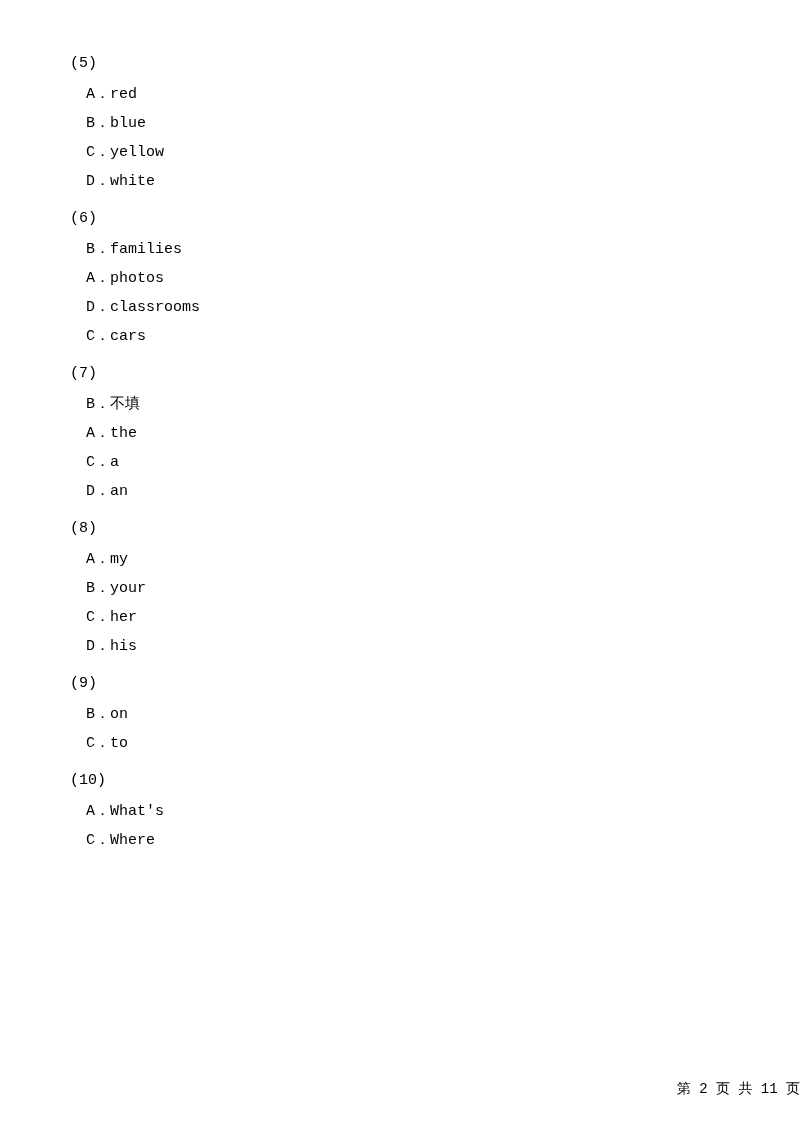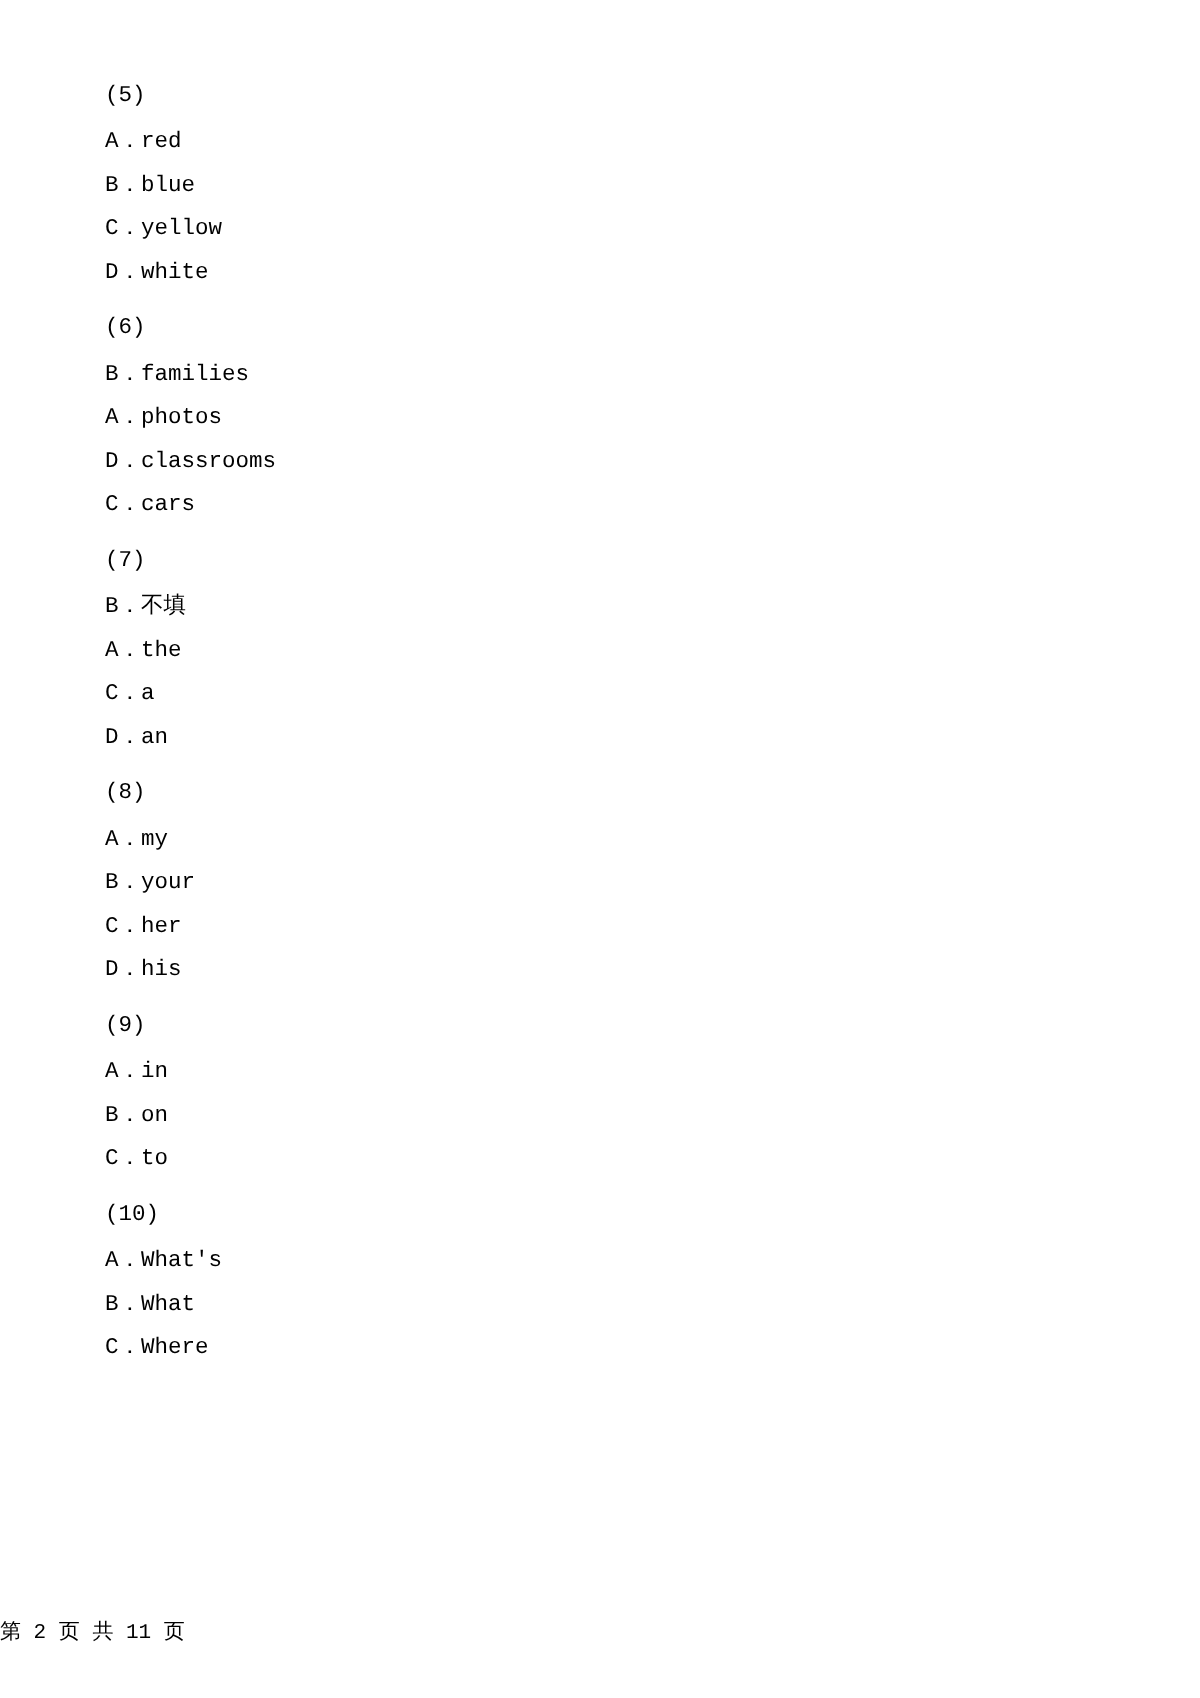--- a/index.html
+++ b/index.html
@@ -19,30 +19,30 @@
       line-height: 1.8;
     }
 
     .question-number {
       margin-top: 10px;
       margin-bottom: 4px;
       font-size: 15px;
     }
 
     .option {
-      margin: 2px 0;
+      margin: 2px 16px;
       font-size: 15px;
     }
 
     .page-footer {
       position: absolute;
       bottom: 30px;
       left: 0;
       width: 800px;
-      text-align: left;
+      text-align: right;
       font-size: 14px;
       color: #000;
     }
   </style>
 </head>
 <body>
 
 <div id="questions-container">
     <div>
       <div class="question-number">(5)</div>
@@ -67,27 +67,25 @@
     </div>
     <div>
       <div class="question-number">(8)</div>
       <div class="option">A．my</div>
       <div class="option">B．your</div>
       <div class="option">C．her</div>
       <div class="option">D．his</div>
     </div>
     <div>
       <div class="question-number">(9)</div>
-      <div class="option">A．in</div>
       <div class="option">B．on</div>
       <div class="option">C．to</div>
     </div>
     <div>
       <div class="question-number">(10)</div>
       <div class="option">A．What's</div>
-      <div class="option">B．What</div>
       <div class="option">C．Where</div>
     </div>
   </div>
 
 <div class="page-footer">
   <span>第 2 页 共 11 页</span>
 </div>
 
 </body></html>

